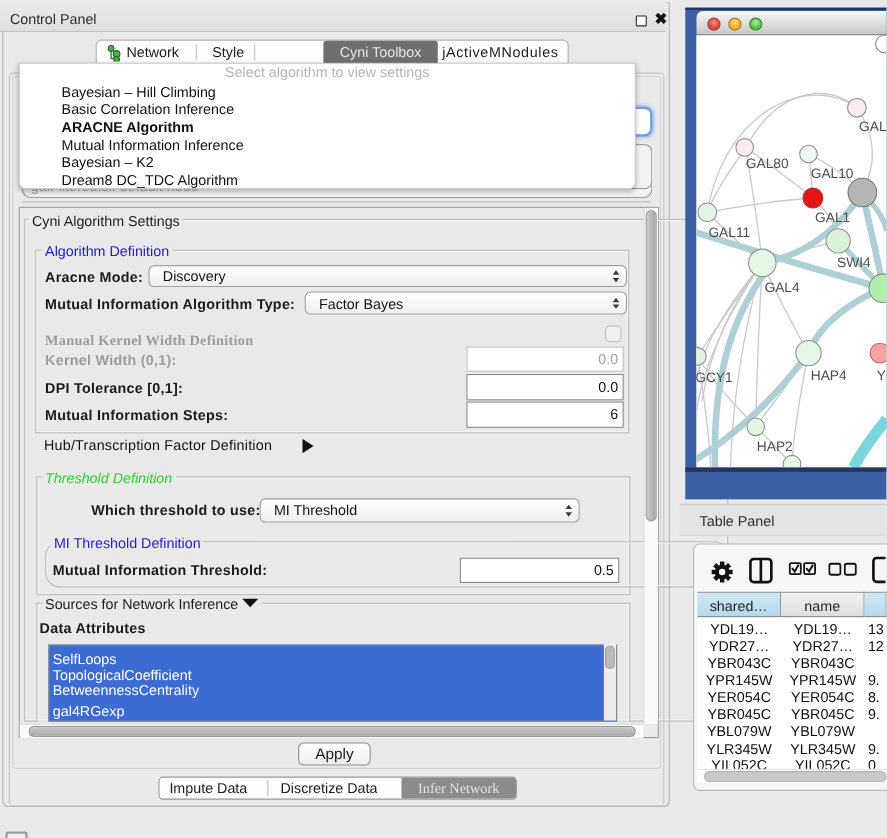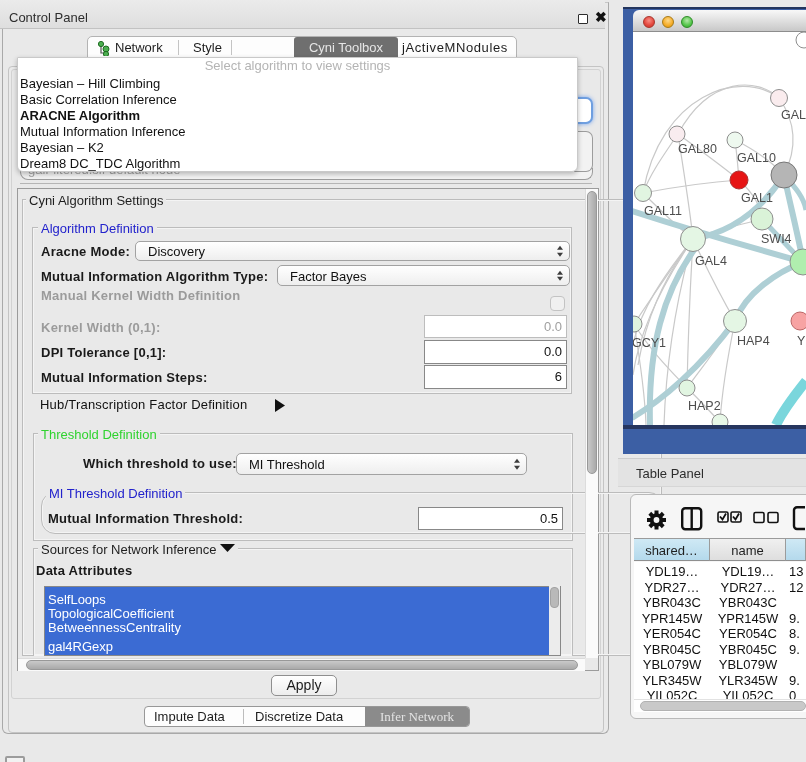--- a/index.html
+++ b/index.html
@@ -92,21 +92,21 @@
 #botTabs { left:144px; top:706px; width:326px; height:21px; background:#fdfdfd;
   border:1px solid #989898; border-radius:4px; font-size:13px; color:#191919; }
 #segInfer { position:absolute; left:220px; top:0px; width:104px; height:19px; background:#8b8b8b; color:#e3e3e3;
   text-align:center; line-height:19px; border-radius:0 3px 3px 0;font-family:Liberation Serif, serif; }
 .bsep { position:absolute; top:2px; width:1px; height:15px; background:#bdbdbd; }
 
 
 #popup { left:17px; top:57px; width:561px; height:115px; background:#fff;
   border:1px solid #c9c9c9; border-radius:1px 1px 6px 6px; box-shadow:0 2px 5px rgba(0,0,0,0.25); }
 #popup .sel { font-size:13px; color:#b4b4b4; text-align:center; height:18px; line-height:16px; }
-#popup .it { font-size:13px; color:#111; height:16px; line-height:16px; padding-left:2px; }
+#popup .it { font-size:13px; color:#111; height:16px; line-height:16px; padding-left:2px;margin-left:36px; }
 
 
 #blbtn { left:5px; top:756px; width:20px; height:16px; background:#f2f2f2; border:2px solid #9c9c9c; border-radius:2px;}
 
 
 #blueFrame { left:623px; top:7px; width:183px; height:447px; background:#3c5fa4; }
 #blueFrame .topline { position:absolute; left:0; top:0; width:183px; height:2px; background:#23355e; }
 #macbar { left:633px; top:10px; width:173px; height:22px;
   background:linear-gradient(#f8f8f8,#c8c8c8); border-bottom:1px solid #8d8d8d; border-radius:6px 0 0 0; }
 .light { position:absolute; top:16px; width:12px; height:12px; border-radius:50%; }
@@ -190,38 +190,38 @@
 
   <div class="lbl" style="left:41px; top:269px;">Mutual Information Algorithm Type:</div>
   <div class="combo" style="left:277px; top:265px; width:293px; height:21px;">
     <span class="ct">Factor Bayes</span>
     <span class="arrows">
         <span class="up"></span>
         <span class="dn"></span>
       </span>
   </div>
 
-  <div class="lblgray" style="left:41px; top:288px;">Manual Kernel Width Definition</div>
+  <div class="lblgray" style="left:41px; top:302px;font-family:Liberation Serif, serif;">Manual Kernel Width Definition</div>
   <div class="abs" id="cbKernel"></div>
 
   <div class="lblgray" style="left:41px; top:320px;">Kernel Width (0,1):</div>
   <div class="tf dis" style="left:424px; top:315px; width:143px; height:23px; line-height:21px;">0.0</div>
 
   <div class="lbl" style="left:41px; top:345px;">DPI Tolerance [0,1]:</div>
   <div class="tf en" style="left:424px; top:340px; width:143px; height:24px; line-height:22px;">0.0</div>
 
   <div class="lbl" style="left:41px; top:370px;">Mutual Information Steps:</div>
   <div class="tf en" style="left:424px; top:365px; width:143px; height:24px; line-height:22px;">6</div>
 
   <div class="abs" style="left:40px; top:397px; font-size:13px; color:#111; letter-spacing:0.2px;">Hub/Transcription Factor Definition</div>
   <svg class="abs" style="left:274px; top:399px;" width="12" height="13">
       <path d="M1,0 L11,6.5 L1,13 Z" fill="#111"></path>
     </svg>
 
-  <div class="group" style="left:33px; top:433px; width:540px; height:108px;">
+  <div class="group" style="left:33px; top:433px; width:540px; height:108px;font-style:italic;">
     <span class="gtitle green" style="left:4px;">Threshold Definition</span>
   </div>
 
   <div class="lbl" style="left:83px; top:456px;">Which threshold to use:</div>
   <div class="combo" style="left:236px; top:453px; width:291px; height:22px;">
     <span class="ct">MI Threshold</span>
     <span class="arrows">
         <span class="up"></span>
         <span class="dn"></span>
       </span>

